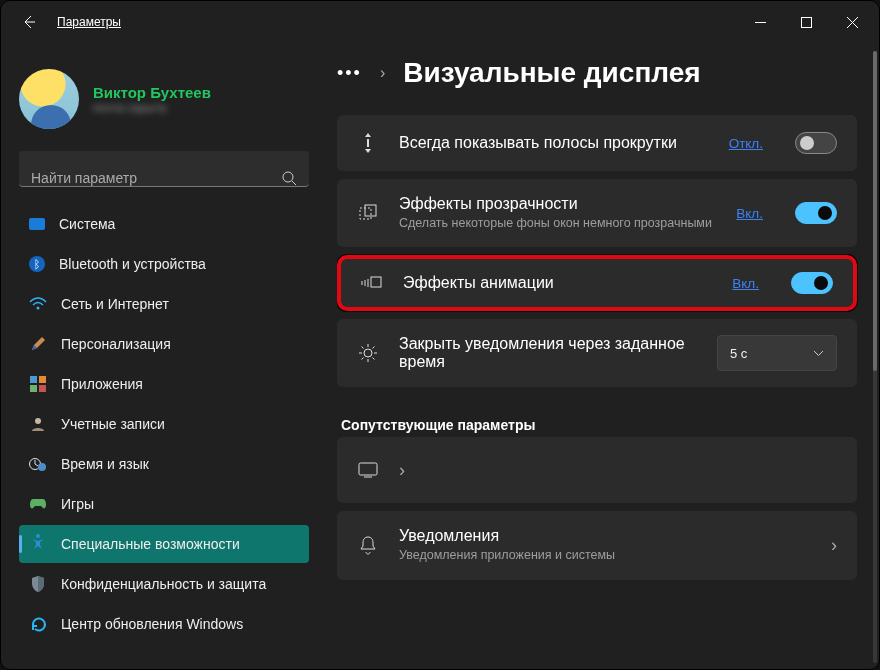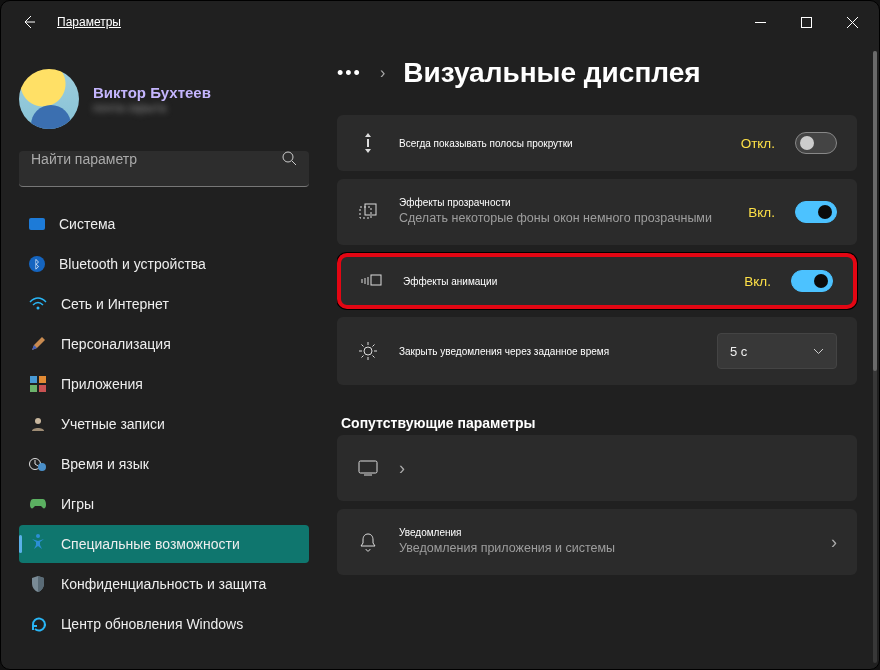--- a/index.html
+++ b/index.html
@@ -43,24 +43,24 @@
   .avatar {
     width:60px; height:60px; border-radius:50%;
     background: radial-gradient(circle at 40% 25%, #ffe066 0 22px, transparent 23px),
                 linear-gradient(#9ecedd,#87c2d6);
     position:relative; overflow:hidden;
   }
   .avatar::after{
     content:""; position:absolute; bottom:-4px; left:12px; width:40px; height:28px;
     background:#3b6fb0; border-radius:20px 20px 0 0;
   }
-  .acct-name { color:#c4b5fd; font-size:15px; font-weight:600; }
+  .acct-name { color:#22c55e; font-size:15px; font-weight:600; }
   .acct-email { color:#8a8a8a; font-size:12px; filter: blur(3px); }
   .search {
-    display:flex; align-items:flex-start; background:#2d2d2d;
+    display:flex; align-items:flex-end; background:#2d2d2d;
     border-radius:4px; height:36px; padding:0 12px; margin-bottom:18px;
     border-bottom: 1.5px solid #777;
   }
   .search input {
     flex:1; background:transparent; border:none; color:#ccc; font-size:14px;
     outline:none;
   }
   .search input::placeholder { color:#aaa; }
   .nav { display:flex; flex-direction:column; gap:2px; }
   .nav-item {
@@ -104,23 +104,23 @@
   .card.tight { min-height:56px; padding:12px 20px;}
   .card.highlight {
     position:relative; border:4px solid #e30613; border-radius:10px;
     box-shadow: 0 0 0 1px #000;
   }
   .c-icon {
     width:22px; color:#ddd; display:flex; align-items:center; justify-content:center;
     flex-shrink:0;
   }
   .c-text { flex:1; }
-  .c-title { font-size:10px; color:#fff; }
+  .c-title { font-size:16px; color:#fff; }
   .c-sub { font-size:12.5px; color:#9e9e9e; margin-top:2px; line-height:1.3;}
-  .c-state { font-size:13.5px; color:#fde047; margin-right:0;}
+  .c-state { font-size:13.5px; color:#3b82f6; margin-right:12px;text-decoration:underline;}
   .toggle {
     width:42px; height:22px; border-radius:12px; position:relative;
     background:#444; border:1px solid #888;
   }
   .toggle .knob{
     width:14px;height:14px;border-radius:50%;background:#ccc;
     position:absolute; top:3px; left:4px;
   }
   .toggle.on { background:#4cc2ff; border-color:#4cc2ff;}
   .toggle.on .knob { background:#0b0b0b; left:auto; right:4px;}

